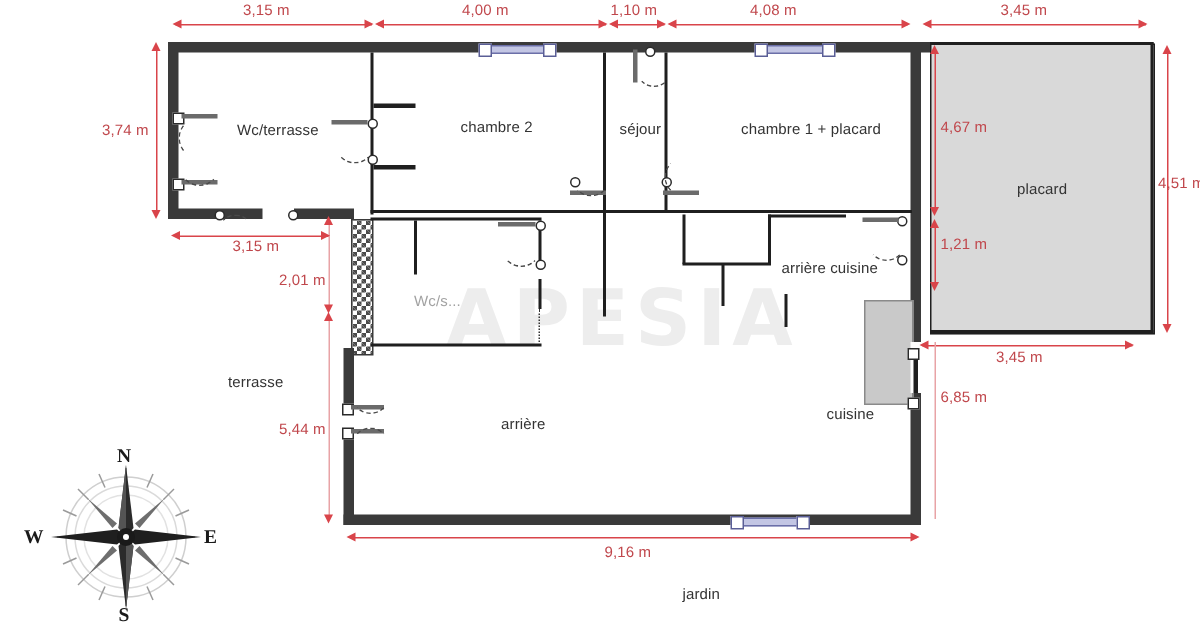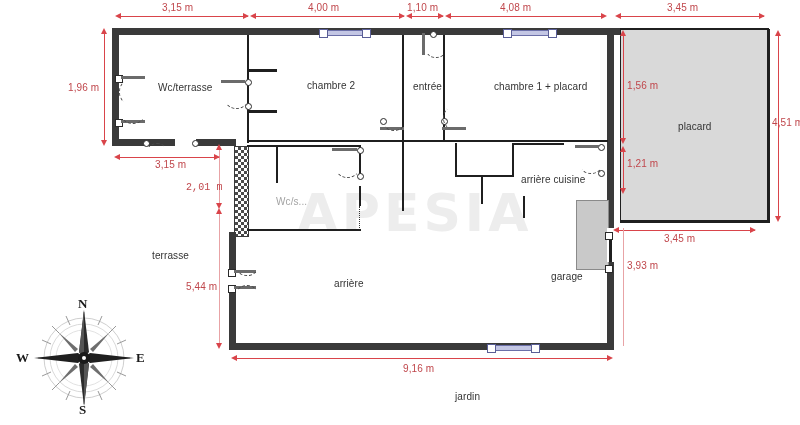--- a/index.html
+++ b/index.html
@@ -212,28 +212,28 @@
   <div class="door-leaf" style="left:234px;top:286px;width:22px;height:3px;"></div>
   <div class="swing" style="left:234px;top:250px;width:24px;height:24px;
               border-color:transparent transparent #4a4a4a transparent;
               border-width:1px;"></div>
   <div class="swing" style="left:234px;top:285px;width:24px;height:24px;
               border-color:#4a4a4a transparent transparent transparent;
               border-width:1px;"></div>
 
   <div class="rlabel" style="left:158px;top:82px;">Wc/terrasse</div>
   <div class="rlabel" style="left:307px;top:80px;">chambre 2</div>
-  <div class="rlabel" style="left:413px;top:81px;">entrée</div>
+  <div class="rlabel" style="left:413px;top:81px;">séjour</div>
   <div class="rlabel" style="left:494px;top:81px;">chambre 1 + placard</div>
   <div class="rlabel" style="left:678px;top:121px;">placard</div>
   <div class="rlabel" style="left:521px;top:157px;margin-top:17px;">arrière cuisine</div>
   <div class="rlabel dim-grey" style="left:276px;top:196px;opacity:.55;">Wc/s...</div>
   <div class="rlabel" style="left:152px;top:250px;">terrasse</div>
   <div class="rlabel" style="left:334px;top:278px;">arrière</div>
-  <div class="rlabel" style="left:551px;top:271px;">garage</div>
+  <div class="rlabel" style="left:551px;top:271px;">cuisine</div>
   <div class="rlabel" style="left:455px;top:391px;">jardin</div>
 
   <div class="dim dim-h" style="left:117px;top:16px;width:131px;"></div>
   <div class="arrow ar-l" style="left:115px;top:13px;"></div>
   <div class="arrow ar-r" style="left:243px;top:13px;"></div>
   <div class="dimtext" style="left:162px;top:2px;">3,15 m</div>
 
   <div class="dim dim-h" style="left:252px;top:16px;width:152px;"></div>
   <div class="arrow ar-l" style="left:250px;top:13px;"></div>
   <div class="arrow ar-r" style="left:399px;top:13px;"></div>
@@ -250,59 +250,59 @@
   <div class="dimtext" style="left:500px;top:2px;">4,08 m</div>
 
   <div class="dim dim-h" style="left:617px;top:16px;width:147px;"></div>
   <div class="arrow ar-l" style="left:615px;top:13px;"></div>
   <div class="arrow ar-r" style="left:759px;top:13px;"></div>
   <div class="dimtext" style="left:667px;top:2px;">3,45 m</div>
 
   <div class="dim dim-v" style="left:104px;top:32px;width:1px;height:110px;"></div>
   <div class="arrow ar-u" style="left:101px;top:28px;"></div>
   <div class="arrow ar-d" style="left:101px;top:140px;"></div>
-  <div class="dimtext" style="left:68px;top:82px;">1,96 m</div>
+  <div class="dimtext" style="left:68px;top:82px;">3,74 m</div>
 
   <div class="dim-pale dim-v" style="left:219px;top:148px;width:1px;height:57px;"></div>
   <div class="arrow ar-u" style="left:216px;top:144px;"></div>
   <div class="arrow ar-d" style="left:216px;top:203px;"></div>
-  <div class="dimtext" style="left:186px;top:182px;font-family:Liberation Mono, monospace;">2,01 m</div>
+  <div class="dimtext" style="left:186px;top:182px;">2,01 m</div>
 
   <div class="dim-pale dim-v" style="left:219px;top:212px;width:1px;height:133px;"></div>
   <div class="arrow ar-u" style="left:216px;top:208px;"></div>
   <div class="arrow ar-d" style="left:216px;top:343px;"></div>
   <div class="dimtext" style="left:186px;top:281px;">5,44 m</div>
 
   <div class="dim dim-h" style="left:116px;top:157px;width:103px;"></div>
   <div class="arrow ar-l" style="left:114px;top:154px;"></div>
   <div class="arrow ar-r" style="left:214px;top:154px;"></div>
   <div class="dimtext" style="left:155px;top:159px;">3,15 m</div>
 
   <div class="dim dim-v" style="left:623px;top:34px;width:1px;height:106px;"></div>
   <div class="arrow ar-u" style="left:620px;top:30px;"></div>
   <div class="arrow ar-d" style="left:620px;top:138px;"></div>
-  <div class="dimtext" style="left:627px;top:80px;">1,56 m</div>
+  <div class="dimtext" style="left:627px;top:80px;">4,67 m</div>
 
   <div class="dim dim-v" style="left:623px;top:150px;width:1px;height:40px;"></div>
   <div class="arrow ar-u" style="left:620px;top:146px;"></div>
   <div class="arrow ar-d" style="left:620px;top:188px;"></div>
   <div class="dimtext" style="left:627px;top:158px;">1,21 m</div>
 
   <div class="dim dim-v" style="left:778px;top:34px;width:1px;height:184px;"></div>
   <div class="arrow ar-u" style="left:775px;top:30px;"></div>
   <div class="arrow ar-d" style="left:775px;top:216px;"></div>
   <div class="dimtext" style="left:772px;top:117px;">4,51 m</div>
 
   <div class="dim dim-h" style="left:615px;top:230px;width:140px;"></div>
   <div class="arrow ar-l" style="left:613px;top:227px;"></div>
   <div class="arrow ar-r" style="left:750px;top:227px;"></div>
   <div class="dimtext" style="left:664px;top:233px;">3,45 m</div>
 
   <div class="dim-pale dim-v" style="left:623px;top:228px;width:1px;height:118px;"></div>
-  <div class="dimtext" style="left:627px;top:260px;">3,93 m</div>
+  <div class="dimtext" style="left:627px;top:260px;">6,85 m</div>
 
   <div class="dim dim-h" style="left:234px;top:358px;width:377px;"></div>
   <div class="arrow ar-l" style="left:231px;top:355px;"></div>
   <div class="arrow ar-r" style="left:607px;top:355px;"></div>
   <div class="dimtext" style="left:403px;top:363px;">9,16 m</div>
 
   <div class="compass">
     <svg width="140" height="124" viewBox="0 0 140 124">
       <g transform="translate(70,62)">
         <circle r="40" fill="none" stroke="#cfcfcf" stroke-width="1"></circle>

